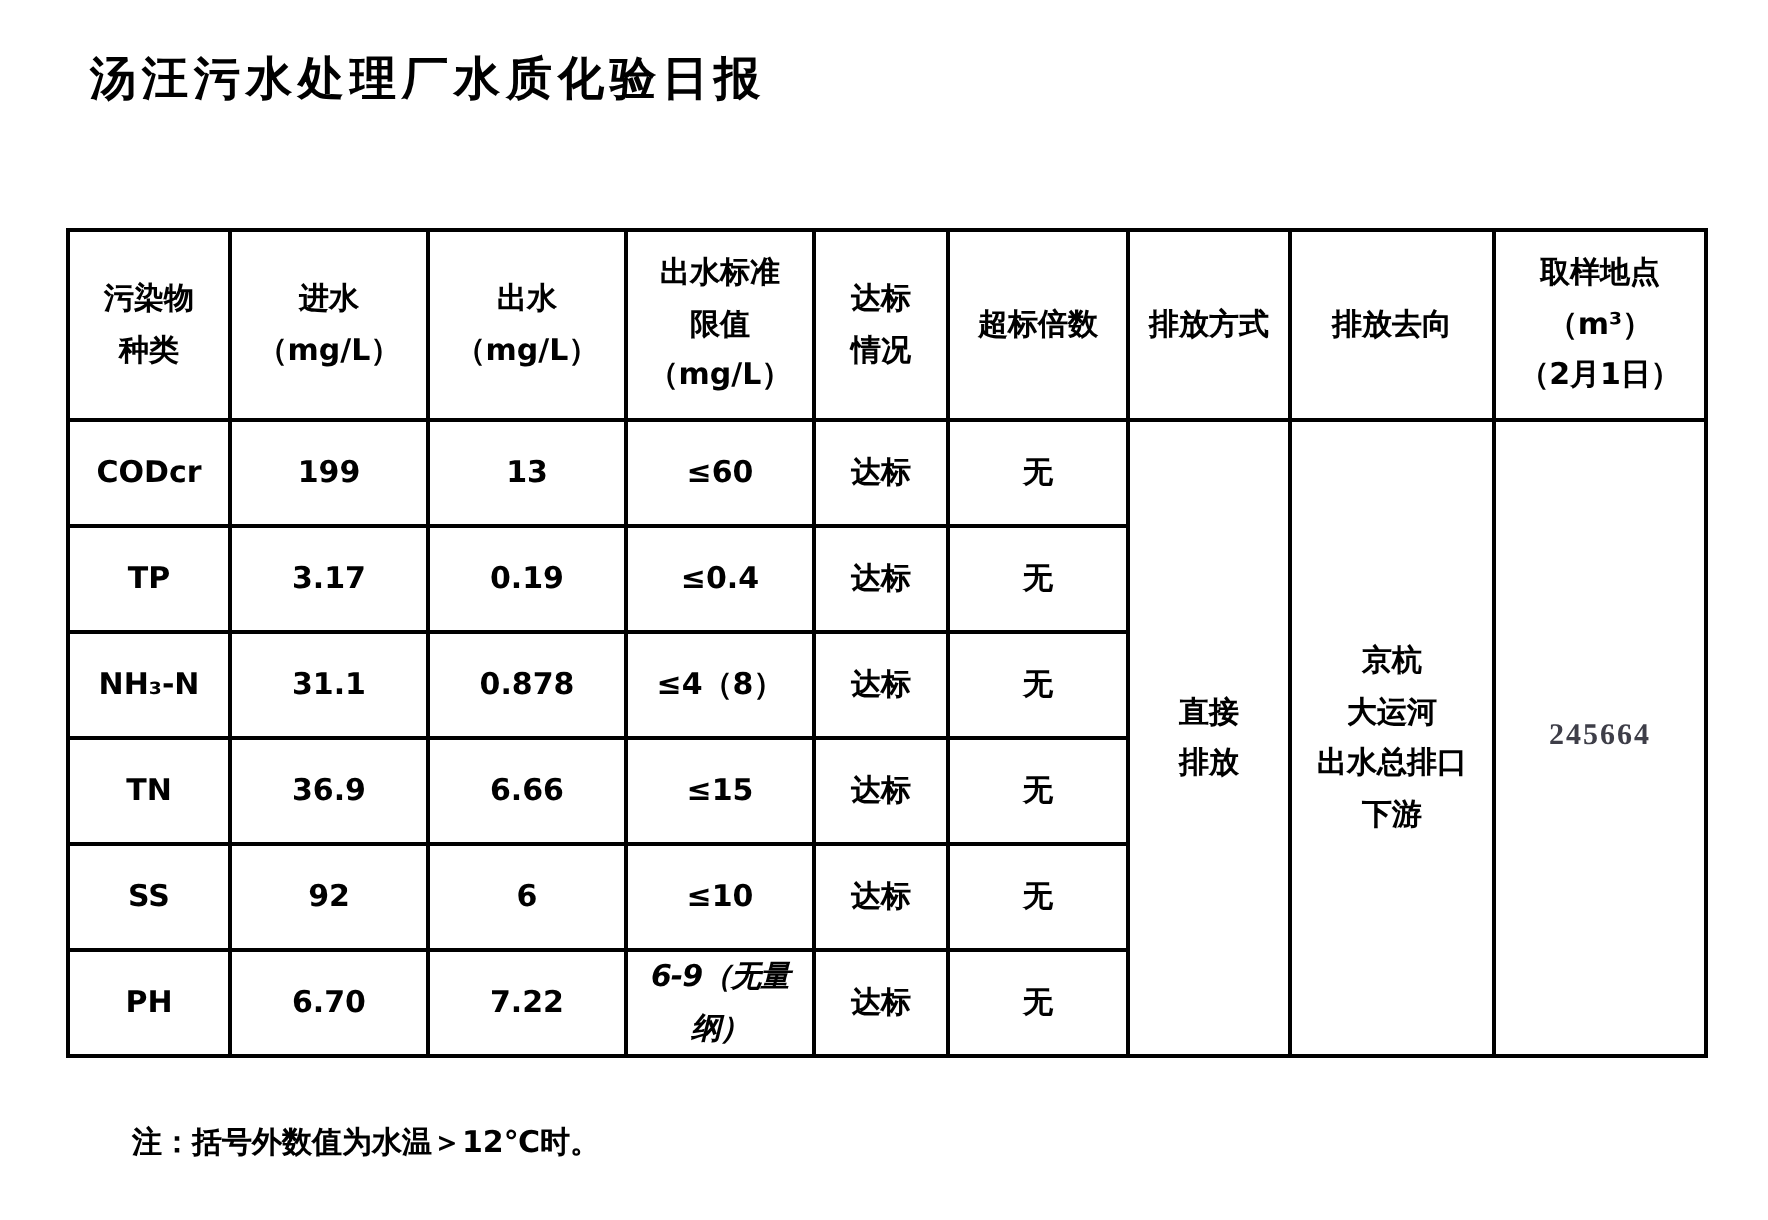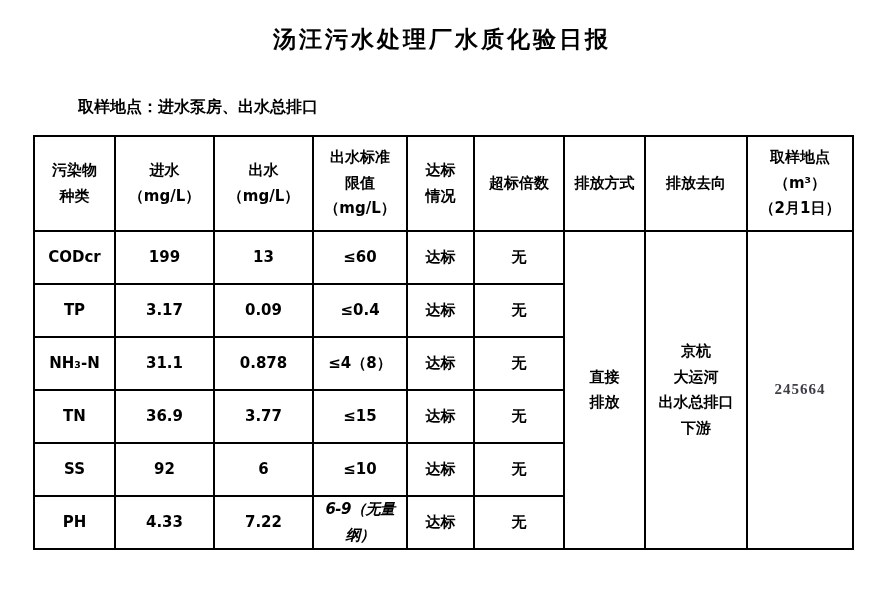--- a/index.html
+++ b/index.html
@@ -10,24 +10,25 @@
   body {
     width: 884px;
     height: 610px;
     font-family: "DejaVu Sans", sans-serif;
     font-weight: bold;
     color: #000000;
     overflow: hidden;
   }
   .page-title {
     margin: 24px 0 0 0;
-    text-align: center;
+    text-align: left;
     font-size: 23px;
     letter-spacing: 3px;
     font-weight: bold;
+    padding-left: 45px;
   }
   .meta-row {
     display: flex;
     justify-content: space-between;
     align-items: baseline;
     margin: 42px 34px 0 78px;
     font-size: 16px;
   }
   table.report {
     border-collapse: collapse;
@@ -69,21 +70,20 @@
   }
 </style>
 </head>
 <body>
 
 <div>
 
   <h1 class="page-title">汤汪污水处理厂水质化验日报</h1>
 
   <div class="meta-row">
-    <span>取样地点：进水泵房、出水总排口</span>
   </div>
 
   <table class="report">
     <colgroup>
       <col style="width:81px">
       <col style="width:99px">
       <col style="width:99px">
       <col style="width:94px">
       <col style="width:67px">
       <col style="width:90px">
@@ -124,54 +124,55 @@
 排放</td>
         <td class="dest-cell" rowspan="6">京杭
 大运河
 出水总排口
 下游</td>
         <td class="volume-cell" rowspan="6">245664</td>
       </tr>
       <tr>
         <td>TP</td>
         <td>3.17</td>
-        <td>0.09</td>
+        <td>0.19</td>
         <td>≤0.4</td>
         <td>达标</td>
         <td>无</td>
       </tr>
       <tr>
         <td>NH₃-N</td>
         <td>31.1</td>
         <td>0.878</td>
         <td>≤4（8）</td>
         <td>达标</td>
         <td>无</td>
       </tr>
       <tr>
         <td>TN</td>
         <td>36.9</td>
-        <td>3.77</td>
+        <td>6.66</td>
         <td>≤15</td>
         <td>达标</td>
         <td>无</td>
       </tr>
       <tr>
         <td>SS</td>
         <td>92</td>
         <td>6</td>
         <td>≤10</td>
         <td>达标</td>
         <td>无</td>
       </tr>
       <tr>
         <td>PH</td>
-        <td>4.33</td>
+        <td>6.70</td>
         <td>7.22</td>
         <td class="limit-tight">6-9（无量纲）</td>
         <td>达标</td>
         <td>无</td>
       </tr>
     </tbody>
   </table>
 
+  <div class="footnote">注：括号外数值为水温＞12℃时。</div>
 
 </div>
 
 </body></html>

